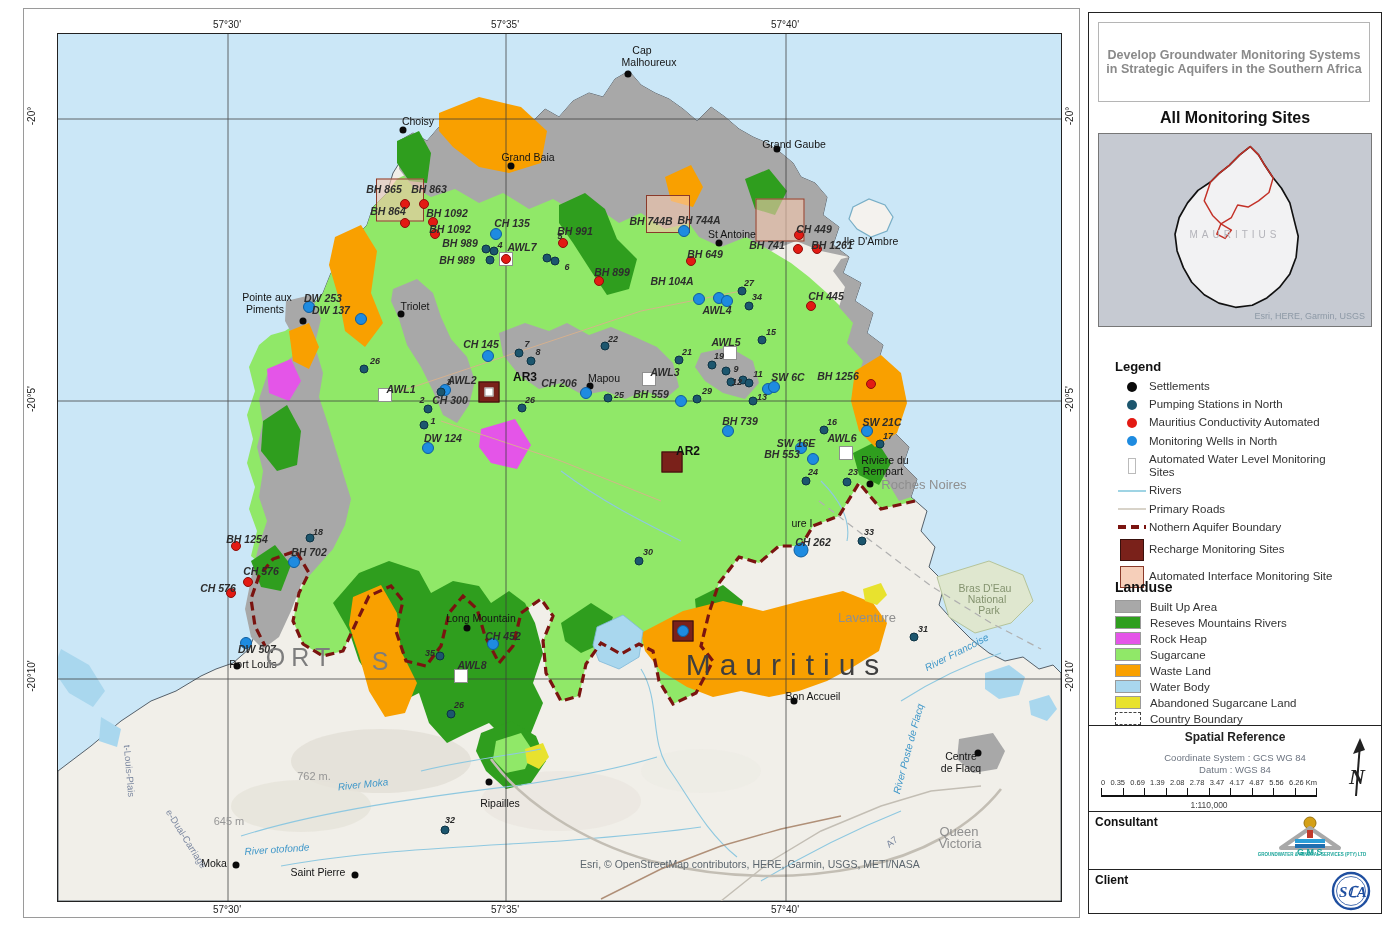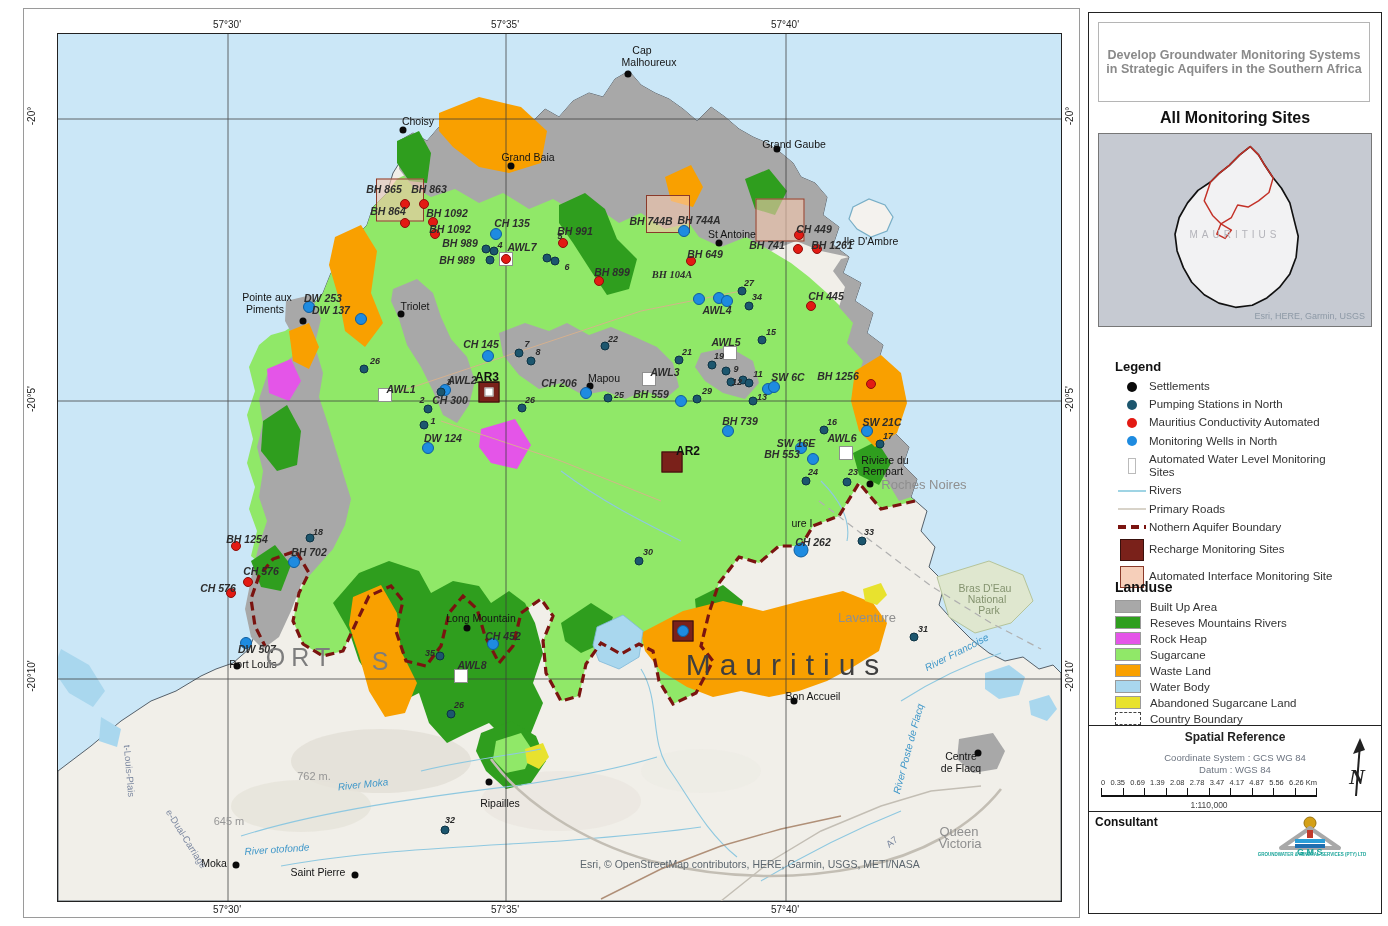--- a/index.html
+++ b/index.html
@@ -307,21 +307,21 @@
       <div class="t t-site" style="left: 521px; top: 247px;">AWL7</div>
       <div class="t t-site" style="left: 574px; top: 231px;">BH 991</div>
       <div class="t t-site" style="left: 611px; top: 272px;">BH 899</div>
       <div class="t t-site" style="left: 650px; top: 221px;">BH 744B</div>
       <div class="t t-site" style="left: 698px; top: 220px;">BH 744A</div>
       <div class="t t-site" style="left: 704px; top: 254px;">BH 649</div>
       <div class="t t-site" style="left: 813px; top: 229px;">CH 449</div>
       <div class="t t-site" style="left: 766px; top: 245px;">BH 741</div>
       <div class="t t-site" style="left: 831px; top: 245px;">BH 1261</div>
       <div class="t t-site" style="left: 825px; top: 296px;">CH 445</div>
-      <div class="t t-site" style="left: 671px; top: 274px; font-family: Liberation Serif, serif;">BH 104A</div>
+      <div class="t t-site" style="left: 671px; top: 281px;">BH 104A</div>
       <div class="t t-site" style="left: 716px; top: 310px;">AWL4</div>
       <div class="t t-site" style="left: 480px; top: 344px;">CH 145</div>
       <div class="t t-site" style="left: 400px; top: 389px;">AWL1</div>
       <div class="t t-site" style="left: 461px; top: 380px;">AWL2</div>
       <div class="t t-site" style="left: 449px; top: 400px;">CH 300</div>
       <div class="t t-site" style="left: 558px; top: 383px;">CH 206</div>
       <div class="t t-site" style="left: 664px; top: 372px;">AWL3</div>
       <div class="t t-site" style="left: 650px; top: 394px;">BH 559</div>
       <div class="t t-site" style="left: 787px; top: 377px;">SW 6C</div>
       <div class="t t-site" style="left: 725px; top: 342px;">AWL5</div>
@@ -335,21 +335,21 @@
       <div class="t t-site" style="left: 322px; top: 298px;">DW 253</div>
       <div class="t t-site" style="left: 330px; top: 310px;">DW 137</div>
       <div class="t t-site" style="left: 246px; top: 539px;">BH 1254</div>
       <div class="t t-site" style="left: 308px; top: 552px;">BH 702</div>
       <div class="t t-site" style="left: 260px; top: 571px;">CH 576</div>
       <div class="t t-site" style="left: 217px; top: 588px;">CH 576</div>
       <div class="t t-site" style="left: 256px; top: 649px;">DW 507</div>
       <div class="t t-site" style="left: 502px; top: 636px;">CH 452</div>
       <div class="t t-site" style="left: 471px; top: 665px;">AWL8</div>
       <div class="t t-site" style="left: 812px; top: 542px;">CH 262</div>
-      <div class="t t-strong" style="left: 486px; top: 376px; text-decoration: underline;">AR3</div>
+      <div class="t t-strong" style="left: 524px; top: 376px;">AR3</div>
       <div class="t t-strong" style="left: 687px; top: 450px;">AR2</div>
       <div class="t t-num" style="left: 499px; top: 245px;">4</div>
       <div class="t t-num" style="left: 559px; top: 236px;">5</div>
       <div class="t t-num" style="left: 566px; top: 267px;">6</div>
       <div class="t t-num" style="left: 526px; top: 344px;">7</div>
       <div class="t t-num" style="left: 537px; top: 352px;">8</div>
       <div class="t t-num" style="left: 612px; top: 339px;">22</div>
       <div class="t t-num" style="left: 448px; top: 382px;">3</div>
       <div class="t t-num" style="left: 421px; top: 400px;">2</div>
       <div class="t t-num" style="left: 432px; top: 421px;">1</div>
@@ -605,13 +605,23 @@
         <polygon points="14,32 43,12 72,32" fill="#ffffff" stroke="#a8a8a8" stroke-width="4" stroke-linejoin="round"></polygon>
         <rect x="40" y="14" width="6" height="8" fill="#c0392b"></rect>
         <rect x="28" y="23" width="30" height="4" fill="#2a9fd8"></rect>
         <rect x="28" y="28" width="30" height="4" fill="#1f6fb0"></rect>
         <text x="30" y="39" font-size="9" font-weight="bold" fill="#17a398" font-family="Liberation Sans, sans-serif">G M S</text>
       </svg>
     </div>
     <div id="gms-cap">GROUNDWATER &amp; MINERAL SERVICES (PTY) LTD</div>
   </div>
 
+  <div id="client">
+    <div class="lbl">Client</div>
+    <div id="sadc-logo">
+      <svg width="40" height="40" viewBox="0 0 40 40">
+        <circle cx="20" cy="20" r="18" fill="#fff" stroke="#1f4fa0" stroke-width="2.4"></circle>
+        <circle cx="20" cy="20" r="14.5" fill="none" stroke="#1f4fa0" stroke-width="0.8"></circle>
+        <text x="8" y="26" font-size="15" font-weight="bold" font-style="italic" fill="#1f4fa0" font-family="Liberation Serif, serif">SℂA</text>
+      </svg>
+    </div>
+  </div>
 </div>
 
 </body></html>

